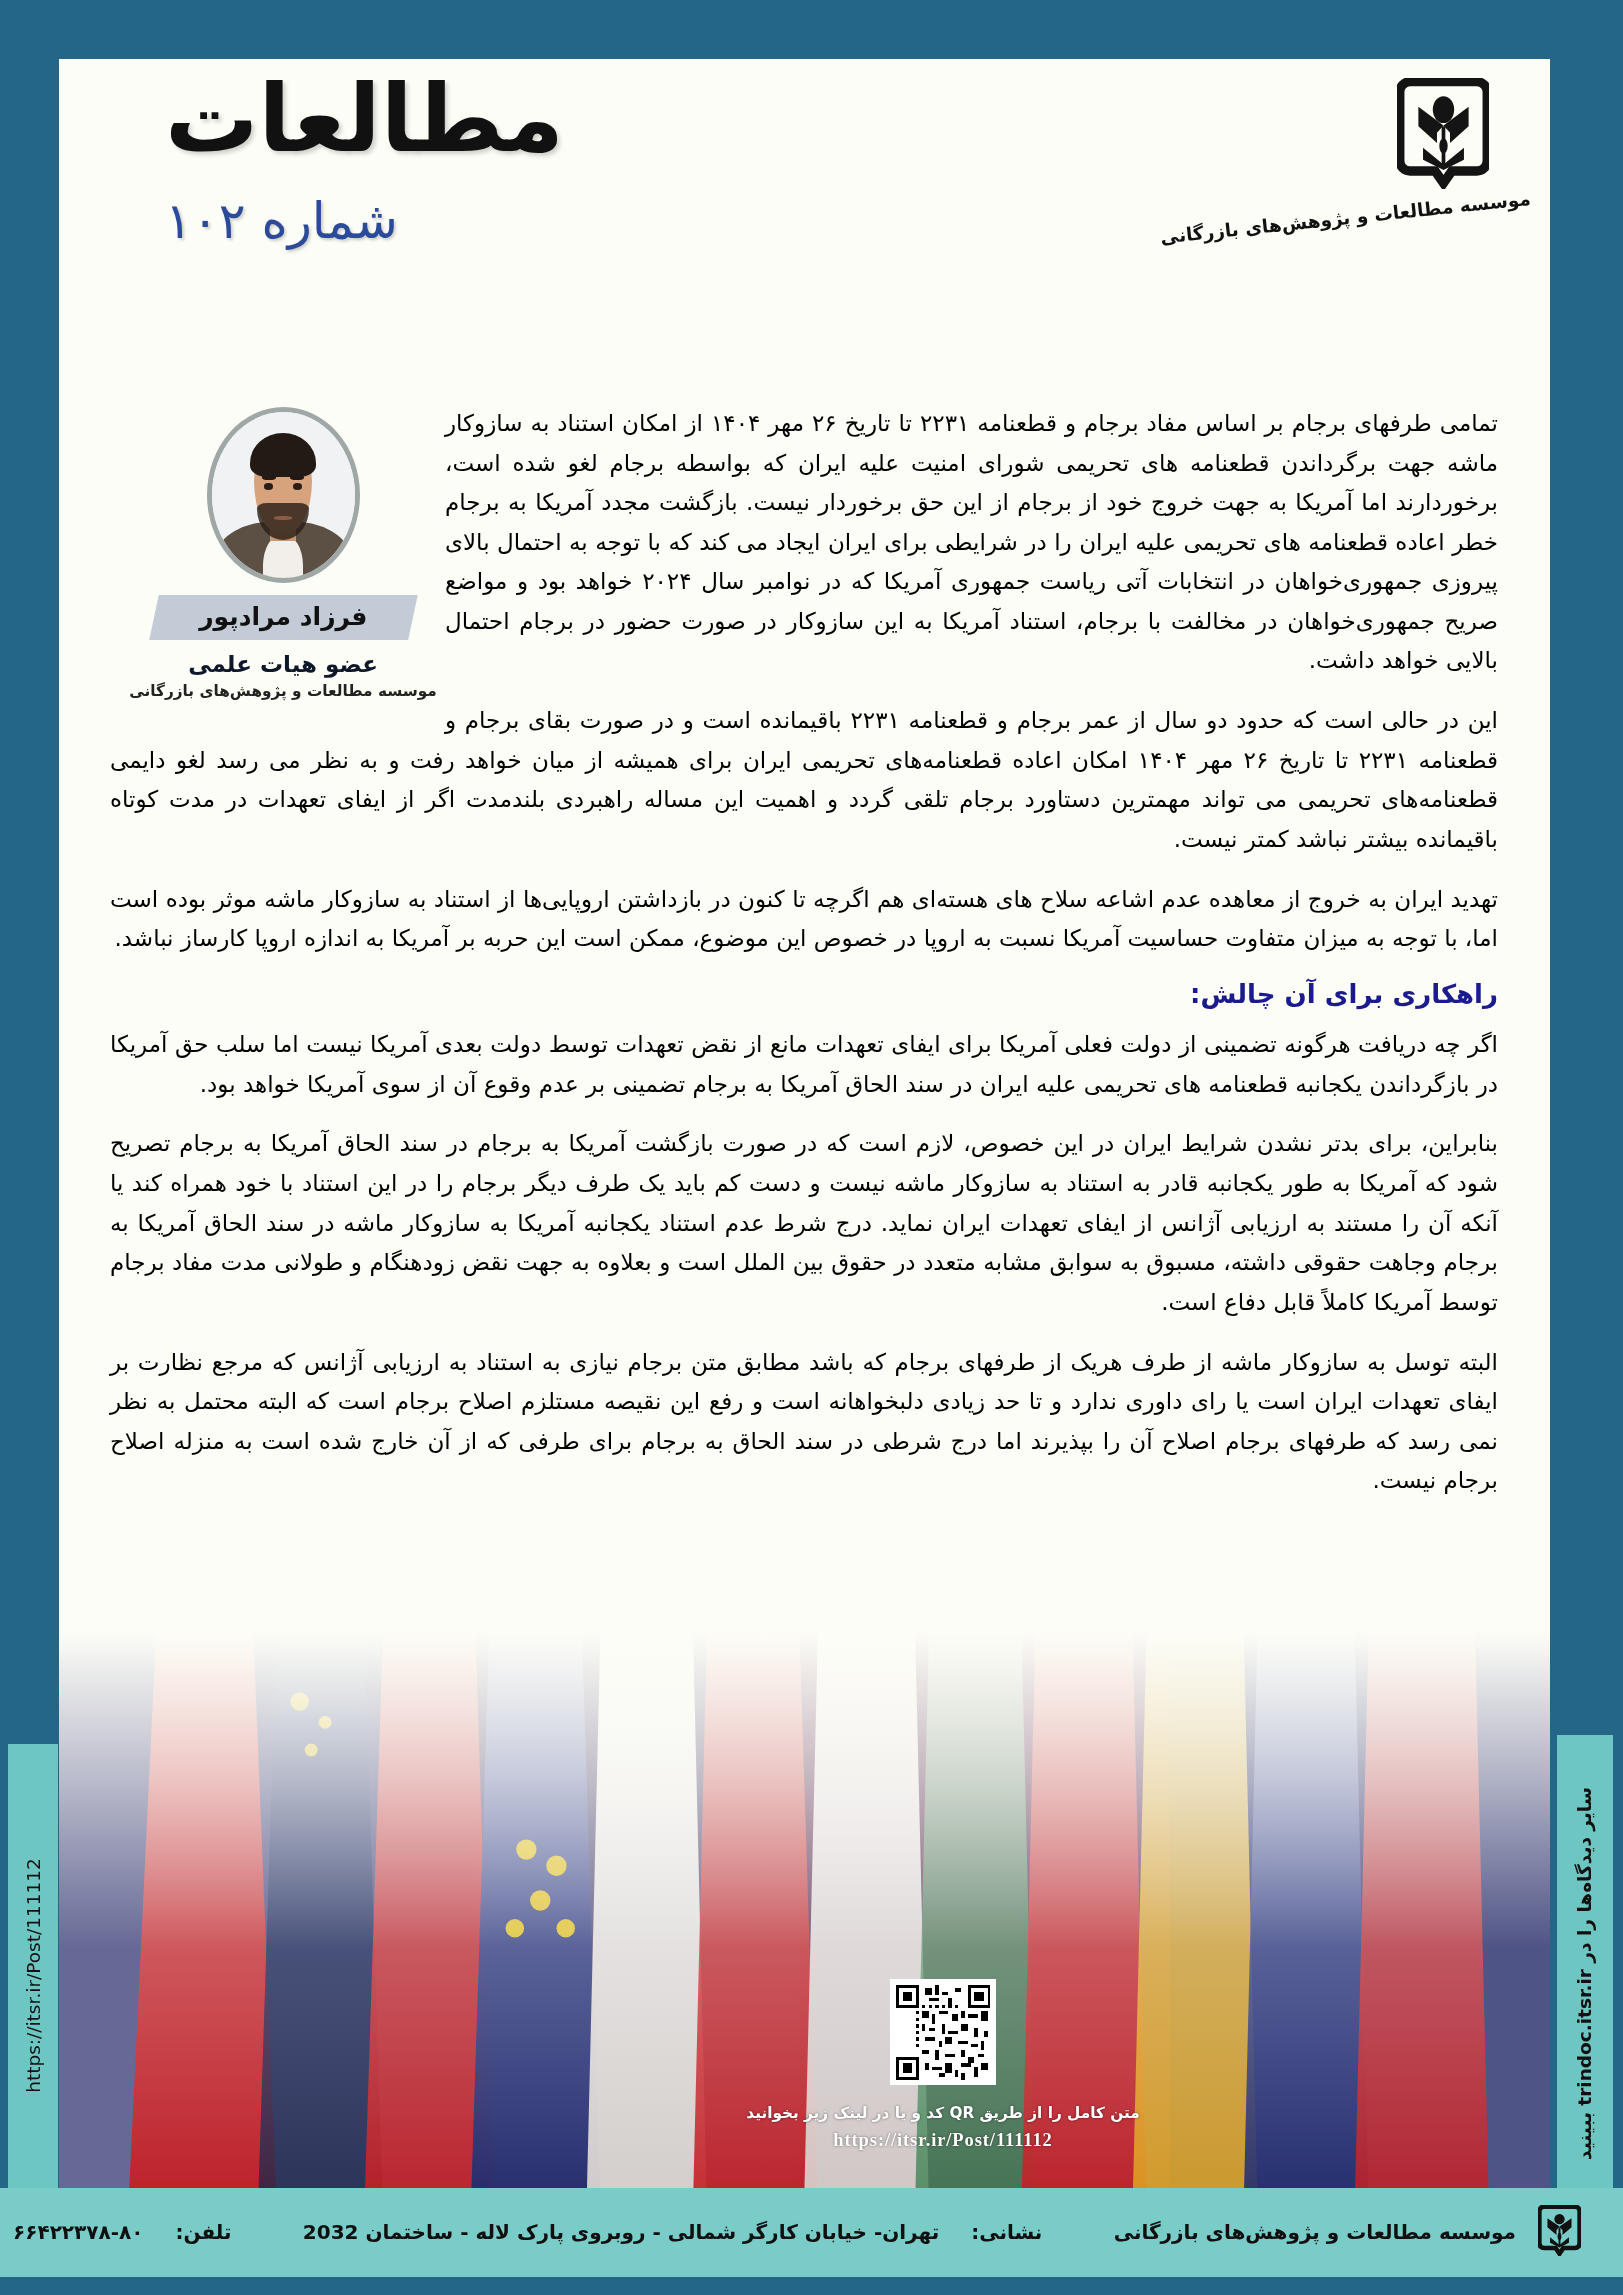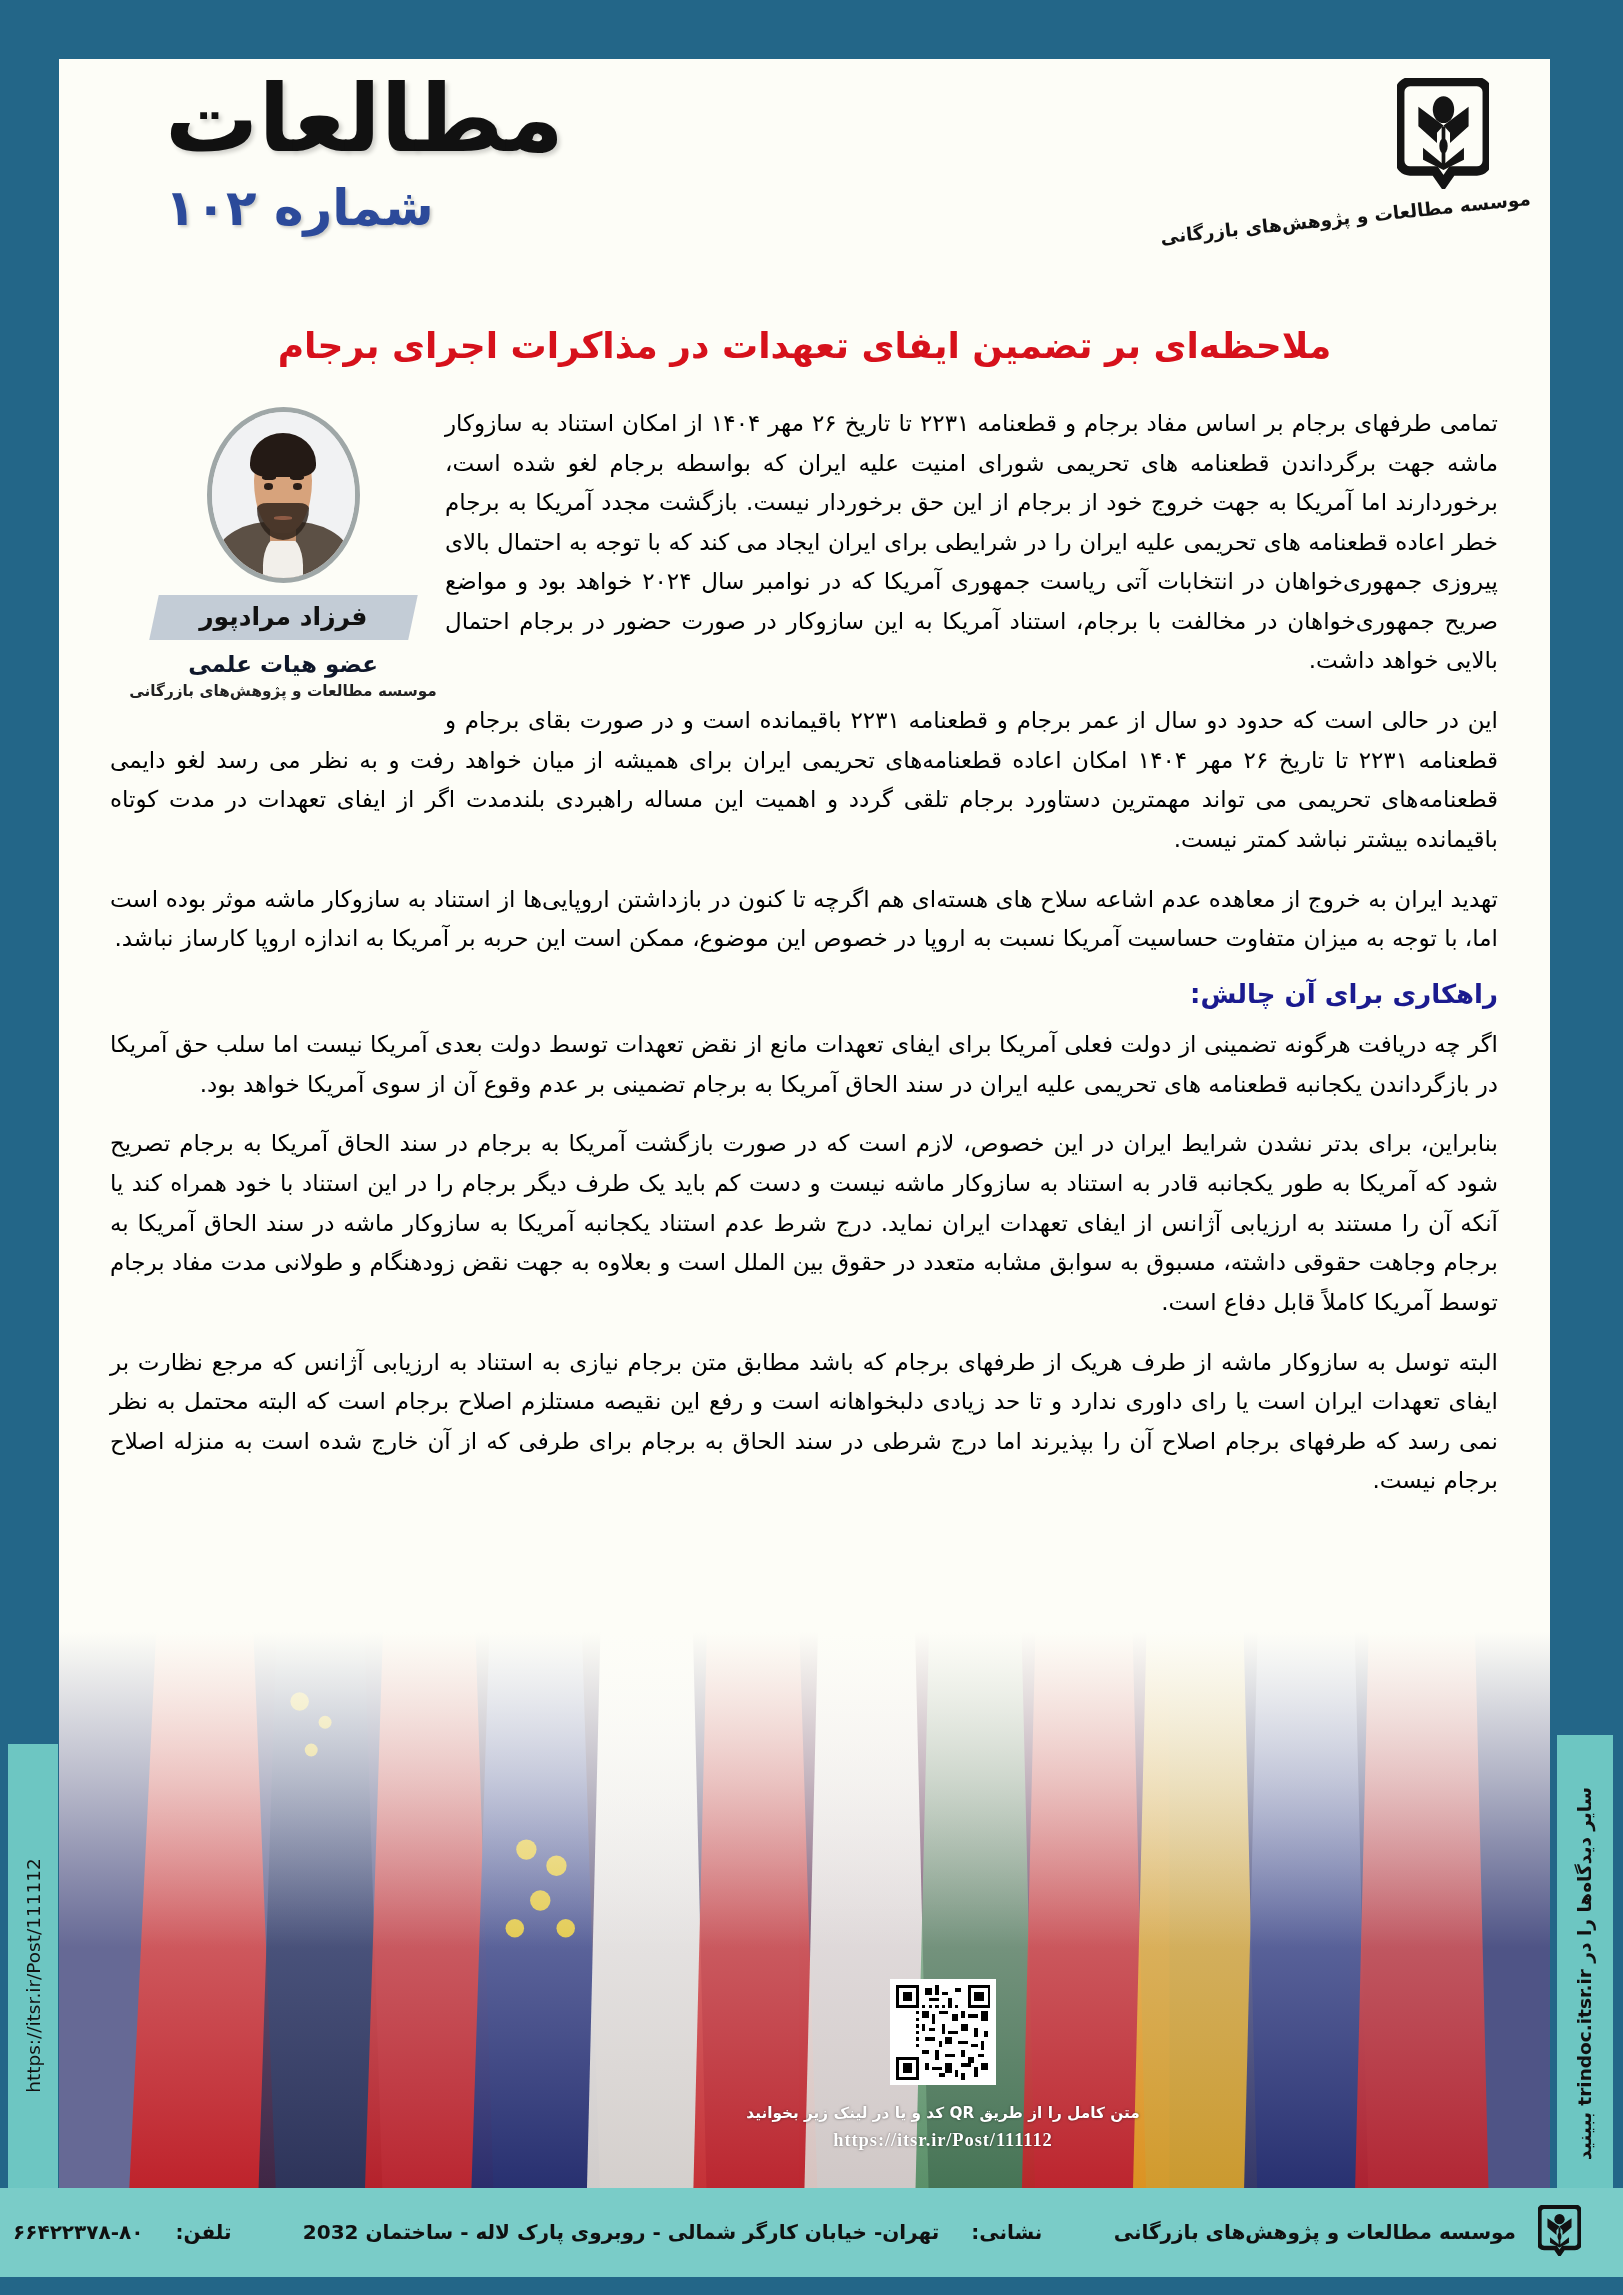--- a/index.html
+++ b/index.html
@@ -105,23 +105,23 @@
   }
   .masthead-title {
     font-size: 93px;
     font-weight: 900;
     color: #111;
     line-height: 1.0;
     letter-spacing: -1.9px;
     text-shadow: 2.8px 2.8px 4.6px rgba(0,0,0,0.18);
   }
   .masthead-issue {
-    margin-top: 13px;
+    margin-top: 26px;
     font-size: 50px;
-    font-weight: 700;
+    font-weight: 400;
     color: #2C4A9A;
     letter-spacing: -0.9px;
     text-shadow: 1.9px 1.9px 3.2px rgba(0,0,0,0.20);
   }
 
   
   .article-title {
     position: absolute;
     left: 0;
     top: 264px;
@@ -410,21 +410,20 @@
           </svg>
         </div>
         <div class="logo-caption">موسسه مطالعات و پژوهش‌های بازرگانی</div>
       </div>
 
       <div class="masthead">
         <div class="masthead-title">مطالعات</div>
         <div class="masthead-issue">شماره ۱۰۲</div>
       </div>
 
-      <div class="article-title">ملاحظه‌ای بر تضمین ایفای تعهدات در مذاکرات اجرای برجام</div>
     </div>
 
     <div class="body-area">
 
 
       <div class="author-card">
         <div class="author-photo">
           <div class="ap-bg"></div>
           <div class="ap-suit"></div>
           <div class="ap-shirt"></div>

